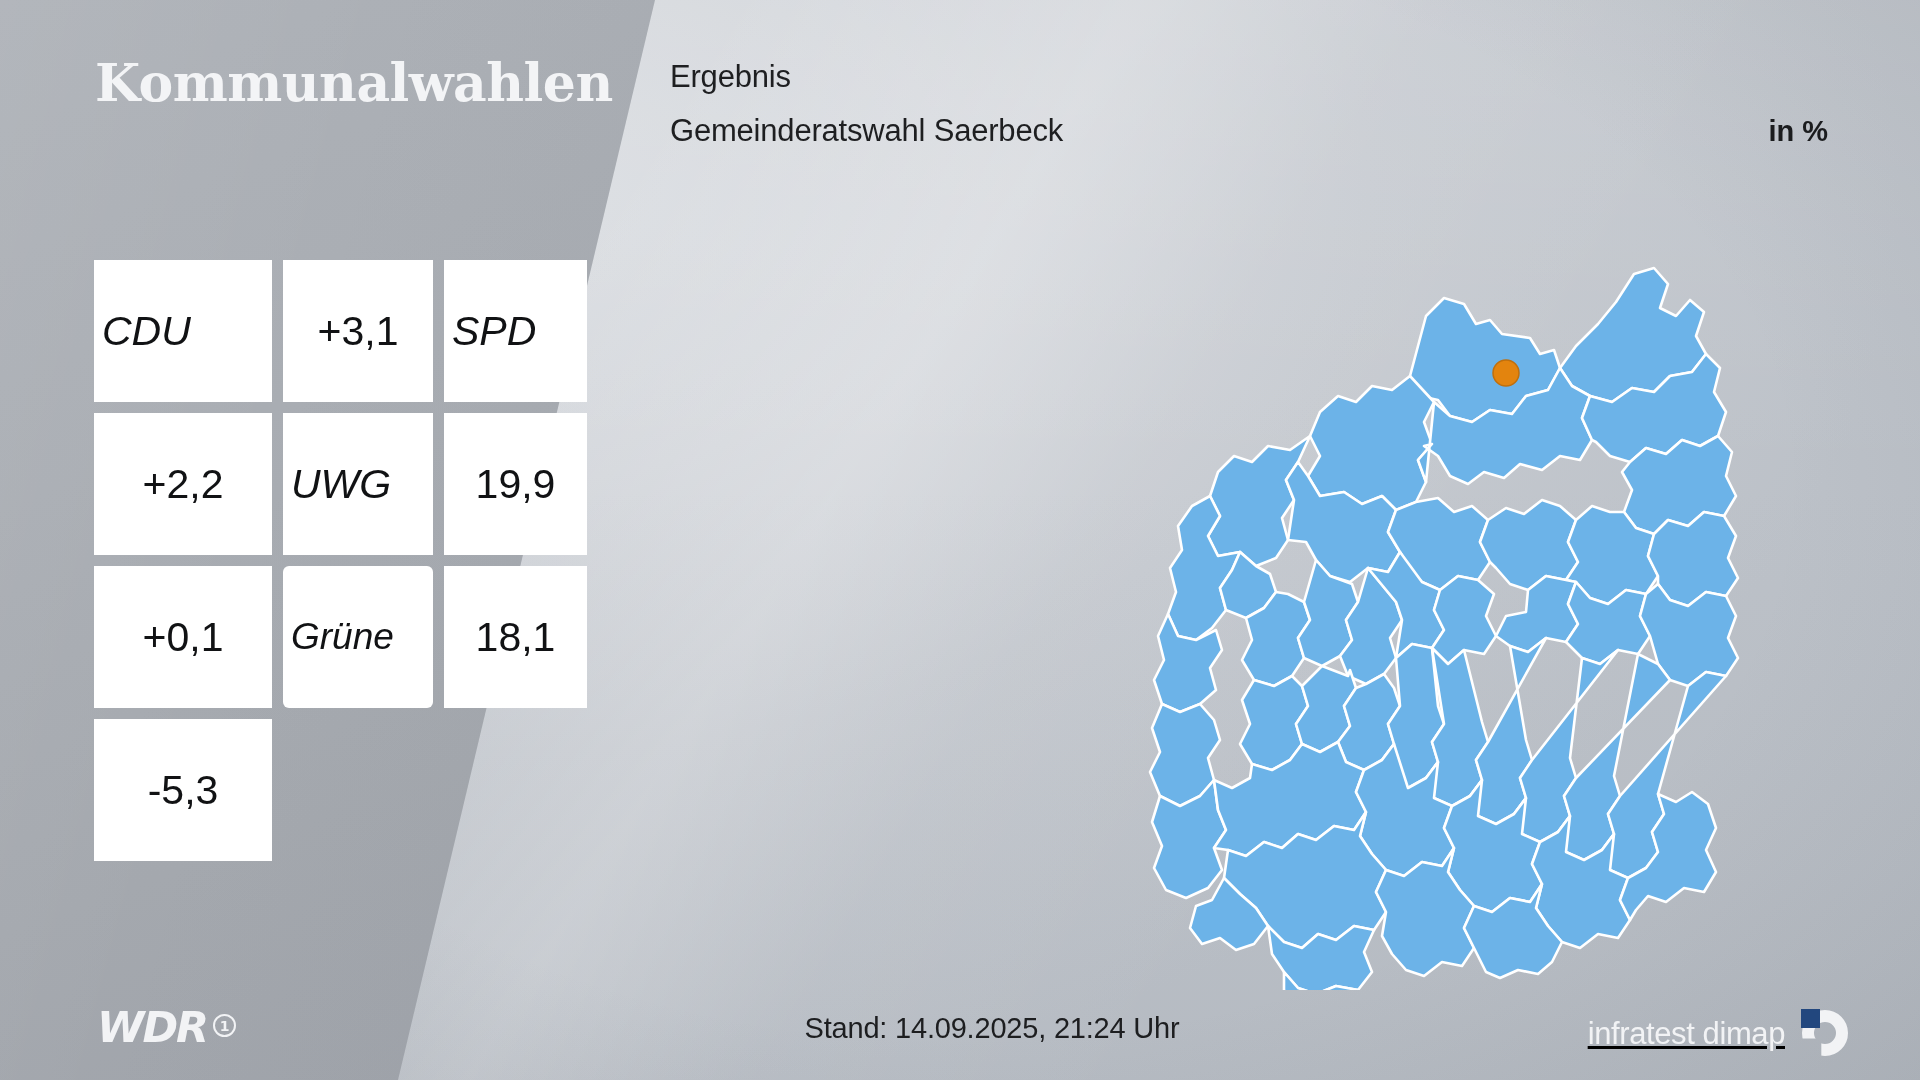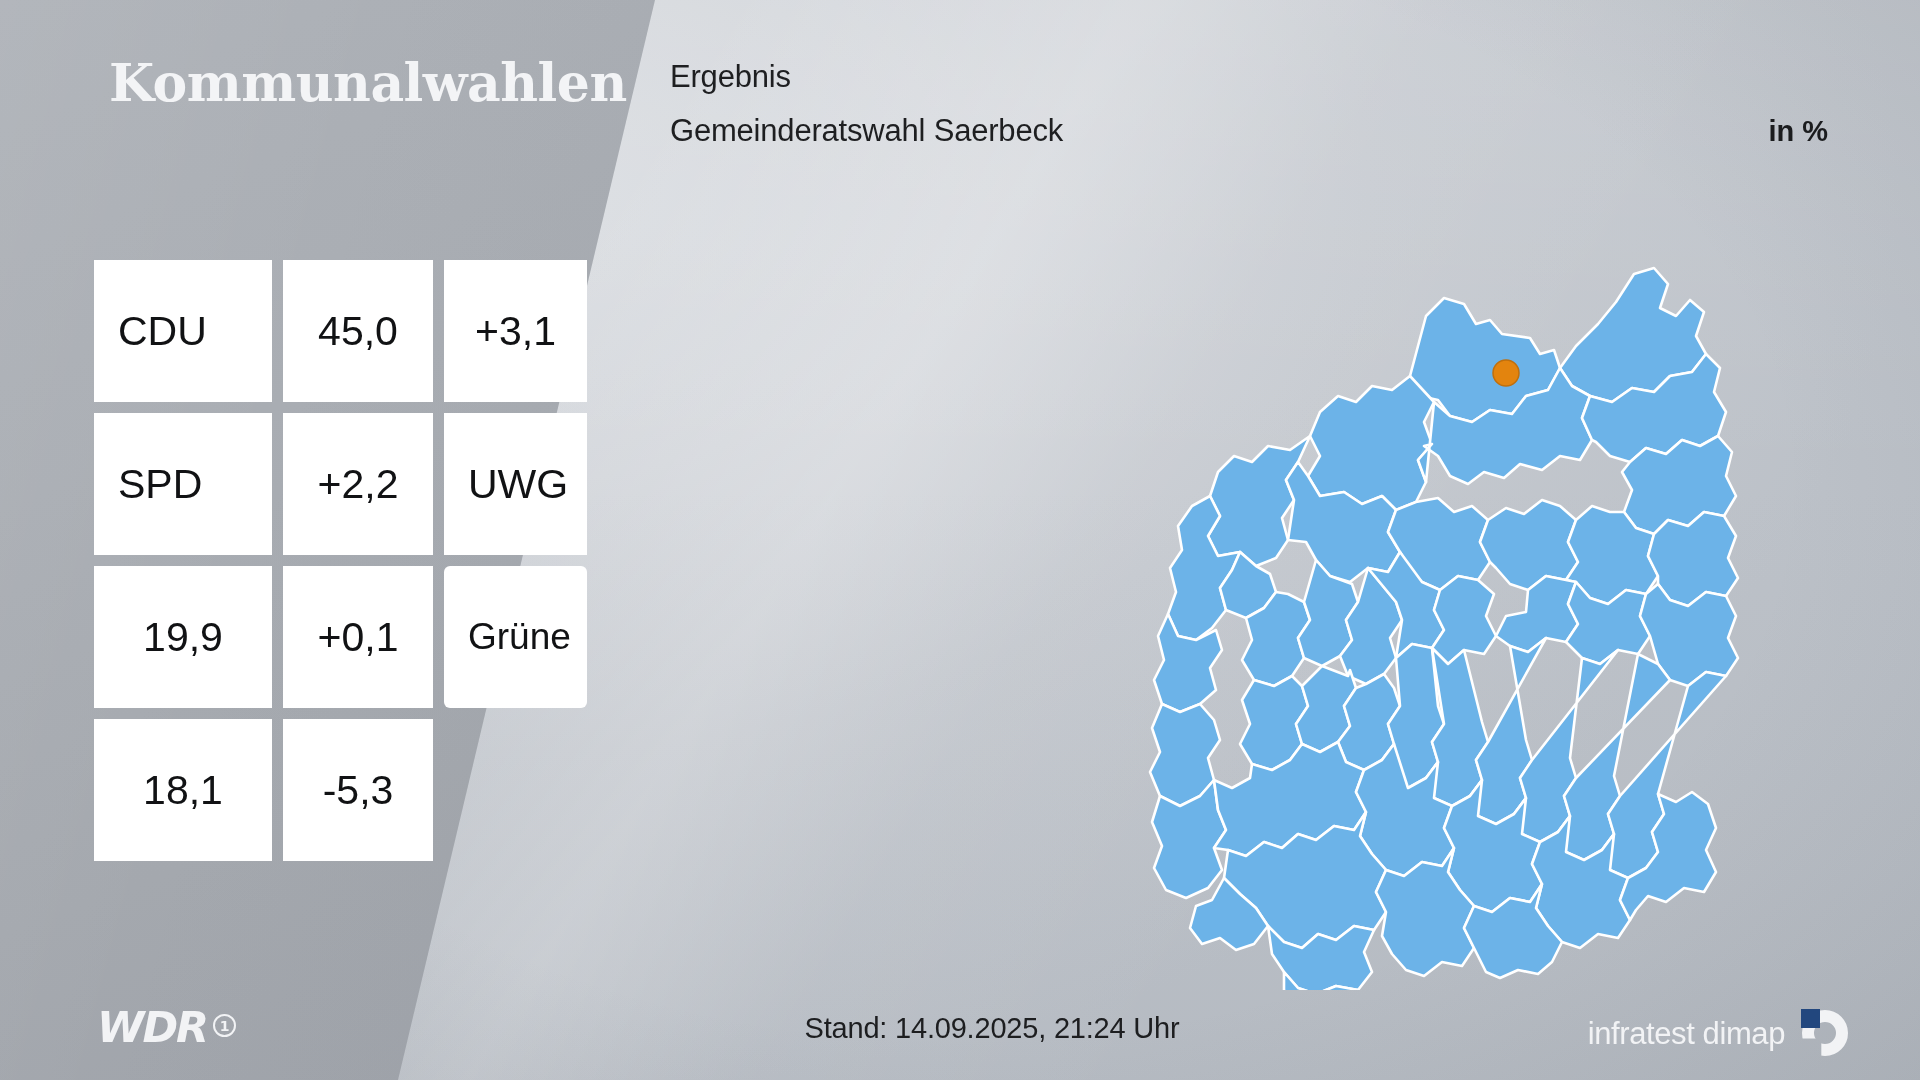--- a/index.html
+++ b/index.html
@@ -40,21 +40,21 @@
     background:linear-gradient(105deg, rgba(255,255,255,0.07) 0%, rgba(255,255,255,0.00) 40%,
                                        rgba(120,126,134,0.10) 100%);
     clip-path:polygon(0 0, 655px 0, 398px 1080px, 0 1080px);
   }
 
   
   #brand-title {
     position:absolute; left:95px; top:52px;
     font-family:"DejaVu Serif", serif;
     font-weight:700; font-size:52px; letter-spacing:-0.5px;
-    color:#f3f4f6; white-space:nowrap;margin-left:14px;
+    color:#f3f4f6; white-space:nowrap;
   }
 
   
   #header-block { position:absolute; left:670px; top:44px; width:1190px; }
   #header-title {
     font-size:45px; font-weight:400; color:#1c1d1f; letter-spacing:-0.6px;
     line-height:1.06; white-space:nowrap;
   }
   #subtitle-row { display:flex; align-items:baseline; justify-content:space-between; margin-top:18px; }
   #header-subtitle { font-size:31px; font-weight:400; color:#1e1f21; letter-spacing:-0.2px; white-space:nowrap; }
@@ -67,21 +67,21 @@
     display:grid;
     grid-template-columns:178px 150px 143px;
     grid-auto-rows:142px;
     column-gap:11px; row-gap:11px;
   }
   .cell {
     background:#ffffff;
     display:flex; align-items:center;
     font-weight:400; color:#111214;
   }
-  .cell-party { justify-content:flex-start; padding-left:24px; font-size:41px; }
+  .cell-party { justify-content:flex-start; padding-left:8px; font-size:41px;font-style:italic; }
   .cell-party.small { font-size:37px;border-radius:6px; }
   .cell-share { justify-content:center; font-size:41px; }
   .cell-change { justify-content:center; font-size:41px; }
 
   
   #map-wrap { position:absolute; left:1020px; top:250px; width:780px; height:740px; }
   #map-wrap svg { width:100%; height:100%; display:block; }
   .dist { fill:#6cb3e8; stroke:#ffffff; stroke-width:2.6; stroke-linejoin:round; }
   #marker-dot { fill:#e3840e; stroke:#c06f0c; stroke-width:1.5; }
 
@@ -102,21 +102,21 @@
 
   #timestamp {
     position:absolute; left:0; right:0; top:1012px;
     text-align:center; font-size:29px; color:#1d1e20; font-weight:400;
     letter-spacing:-0.2px;
   }
   #timestamp span { margin-left:64px; }
 
   #dimap-logo {
     position:absolute; right:72px; top:1010px;
-    display:flex; align-items:center; gap:17px;
+    display:flex; align-items:center; gap:17px;text-decoration:underline;
   }
   #dimap-word {
     font-size:31px; color:#f2f3f5; font-weight:400; letter-spacing:-0.4px; line-height:1;
   }
   #dimap-mark { position:relative; width:46px; height:46px; }
   #dimap-ring {
     position:absolute; inset:0; border-radius:50%;
     border:12px solid #f2f3f5;
     clip-path:polygon(0 0, 100% 0, 100% 100%, 42% 100%, 42% 62%, 0 62%);
   }
@@ -140,21 +140,20 @@
 <div id="header-block">
   <div id="header-kicker">Ergebnis</div>
   <div id="subtitle-row">
     <div id="header-subtitle">Gemeinderatswahl Saerbeck</div>
     <div id="unit-label">in %</div>
   </div>
 </div>
 
 <div id="results-table">
   <div class="cell cell-party">CDU</div>
-  <div class="cell cell-share">45,0</div>
   <div class="cell cell-change">+3,1</div>
 
   <div class="cell cell-party">SPD</div>
   <div class="cell cell-change">+2,2</div>
 
   <div class="cell cell-party">UWG</div>
   <div class="cell cell-share">19,9</div>
   <div class="cell cell-change">+0,1</div>
 
   <div class="cell cell-party small">Grüne</div>

